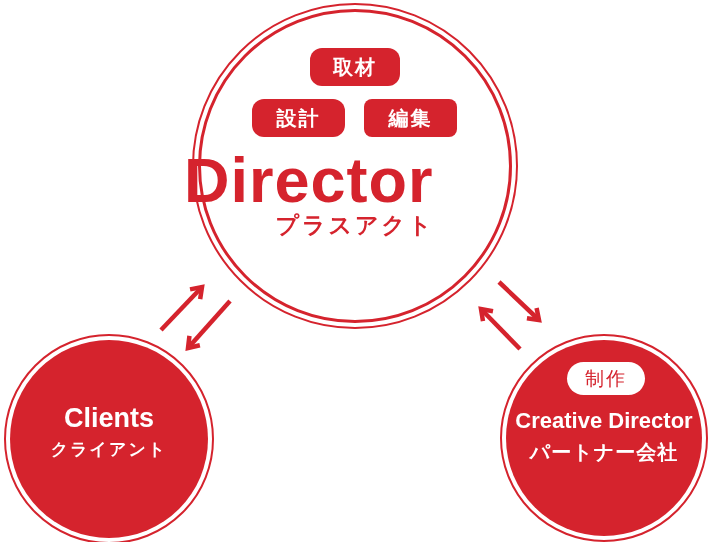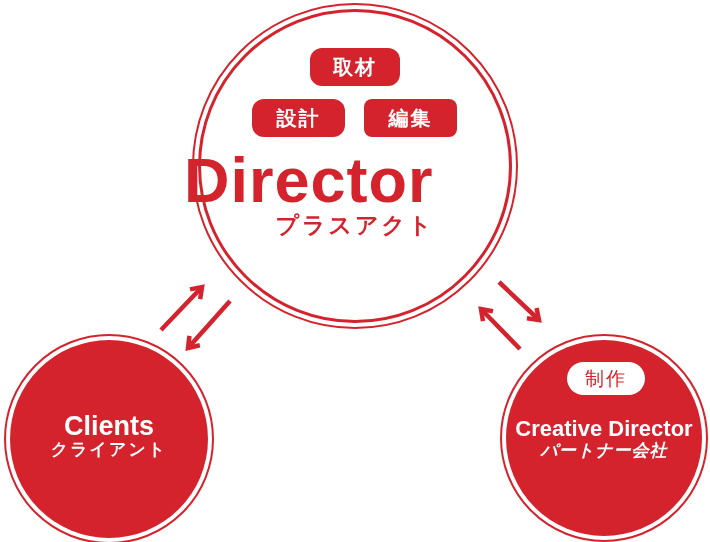--- a/index.html
+++ b/index.html
@@ -88,21 +88,20 @@
     position:absolute;
     inset:4px;
     background:var(--red);
     border-radius:50%;
   }
   .circle-label-title{
     position:absolute;
     text-align:center;
     color:var(--white);
     font-weight:700;
-    margin-top:8px;
   }
   .circle-label-sub{
     position:absolute;
     text-align:center;
     color:var(--white);
     font-weight:700;
     letter-spacing:2px;
   }
   .clients-title{ left:4px; top:403px; width:210px; font-size:27px; }
   .clients-sub  { left:4px; top:438px; width:210px; font-size:17px;text-align:center; }
@@ -115,21 +114,21 @@
     color:var(--red);
     font-weight:400;
     font-size:19px;
     letter-spacing:2px;
     border-radius:17px;
     display:flex;
     align-items:center;
     justify-content:center;
   }
   .partners-title{ left:500px; top:408px; width:208px; font-size:22px; }
-  .partners-sub  { left:500px; top:439px; width:208px; font-size:17px; letter-spacing:1px;font-style:italic; }
+  .partners-sub  { left:500px; top:439px; width:208px; font-size:20px; letter-spacing:1px; }
 
   
   .arrows-svg{
     position:absolute;
     left:0; top:0;
     width:710px;
     height:542px;
     pointer-events:none;
   }
 </style>

